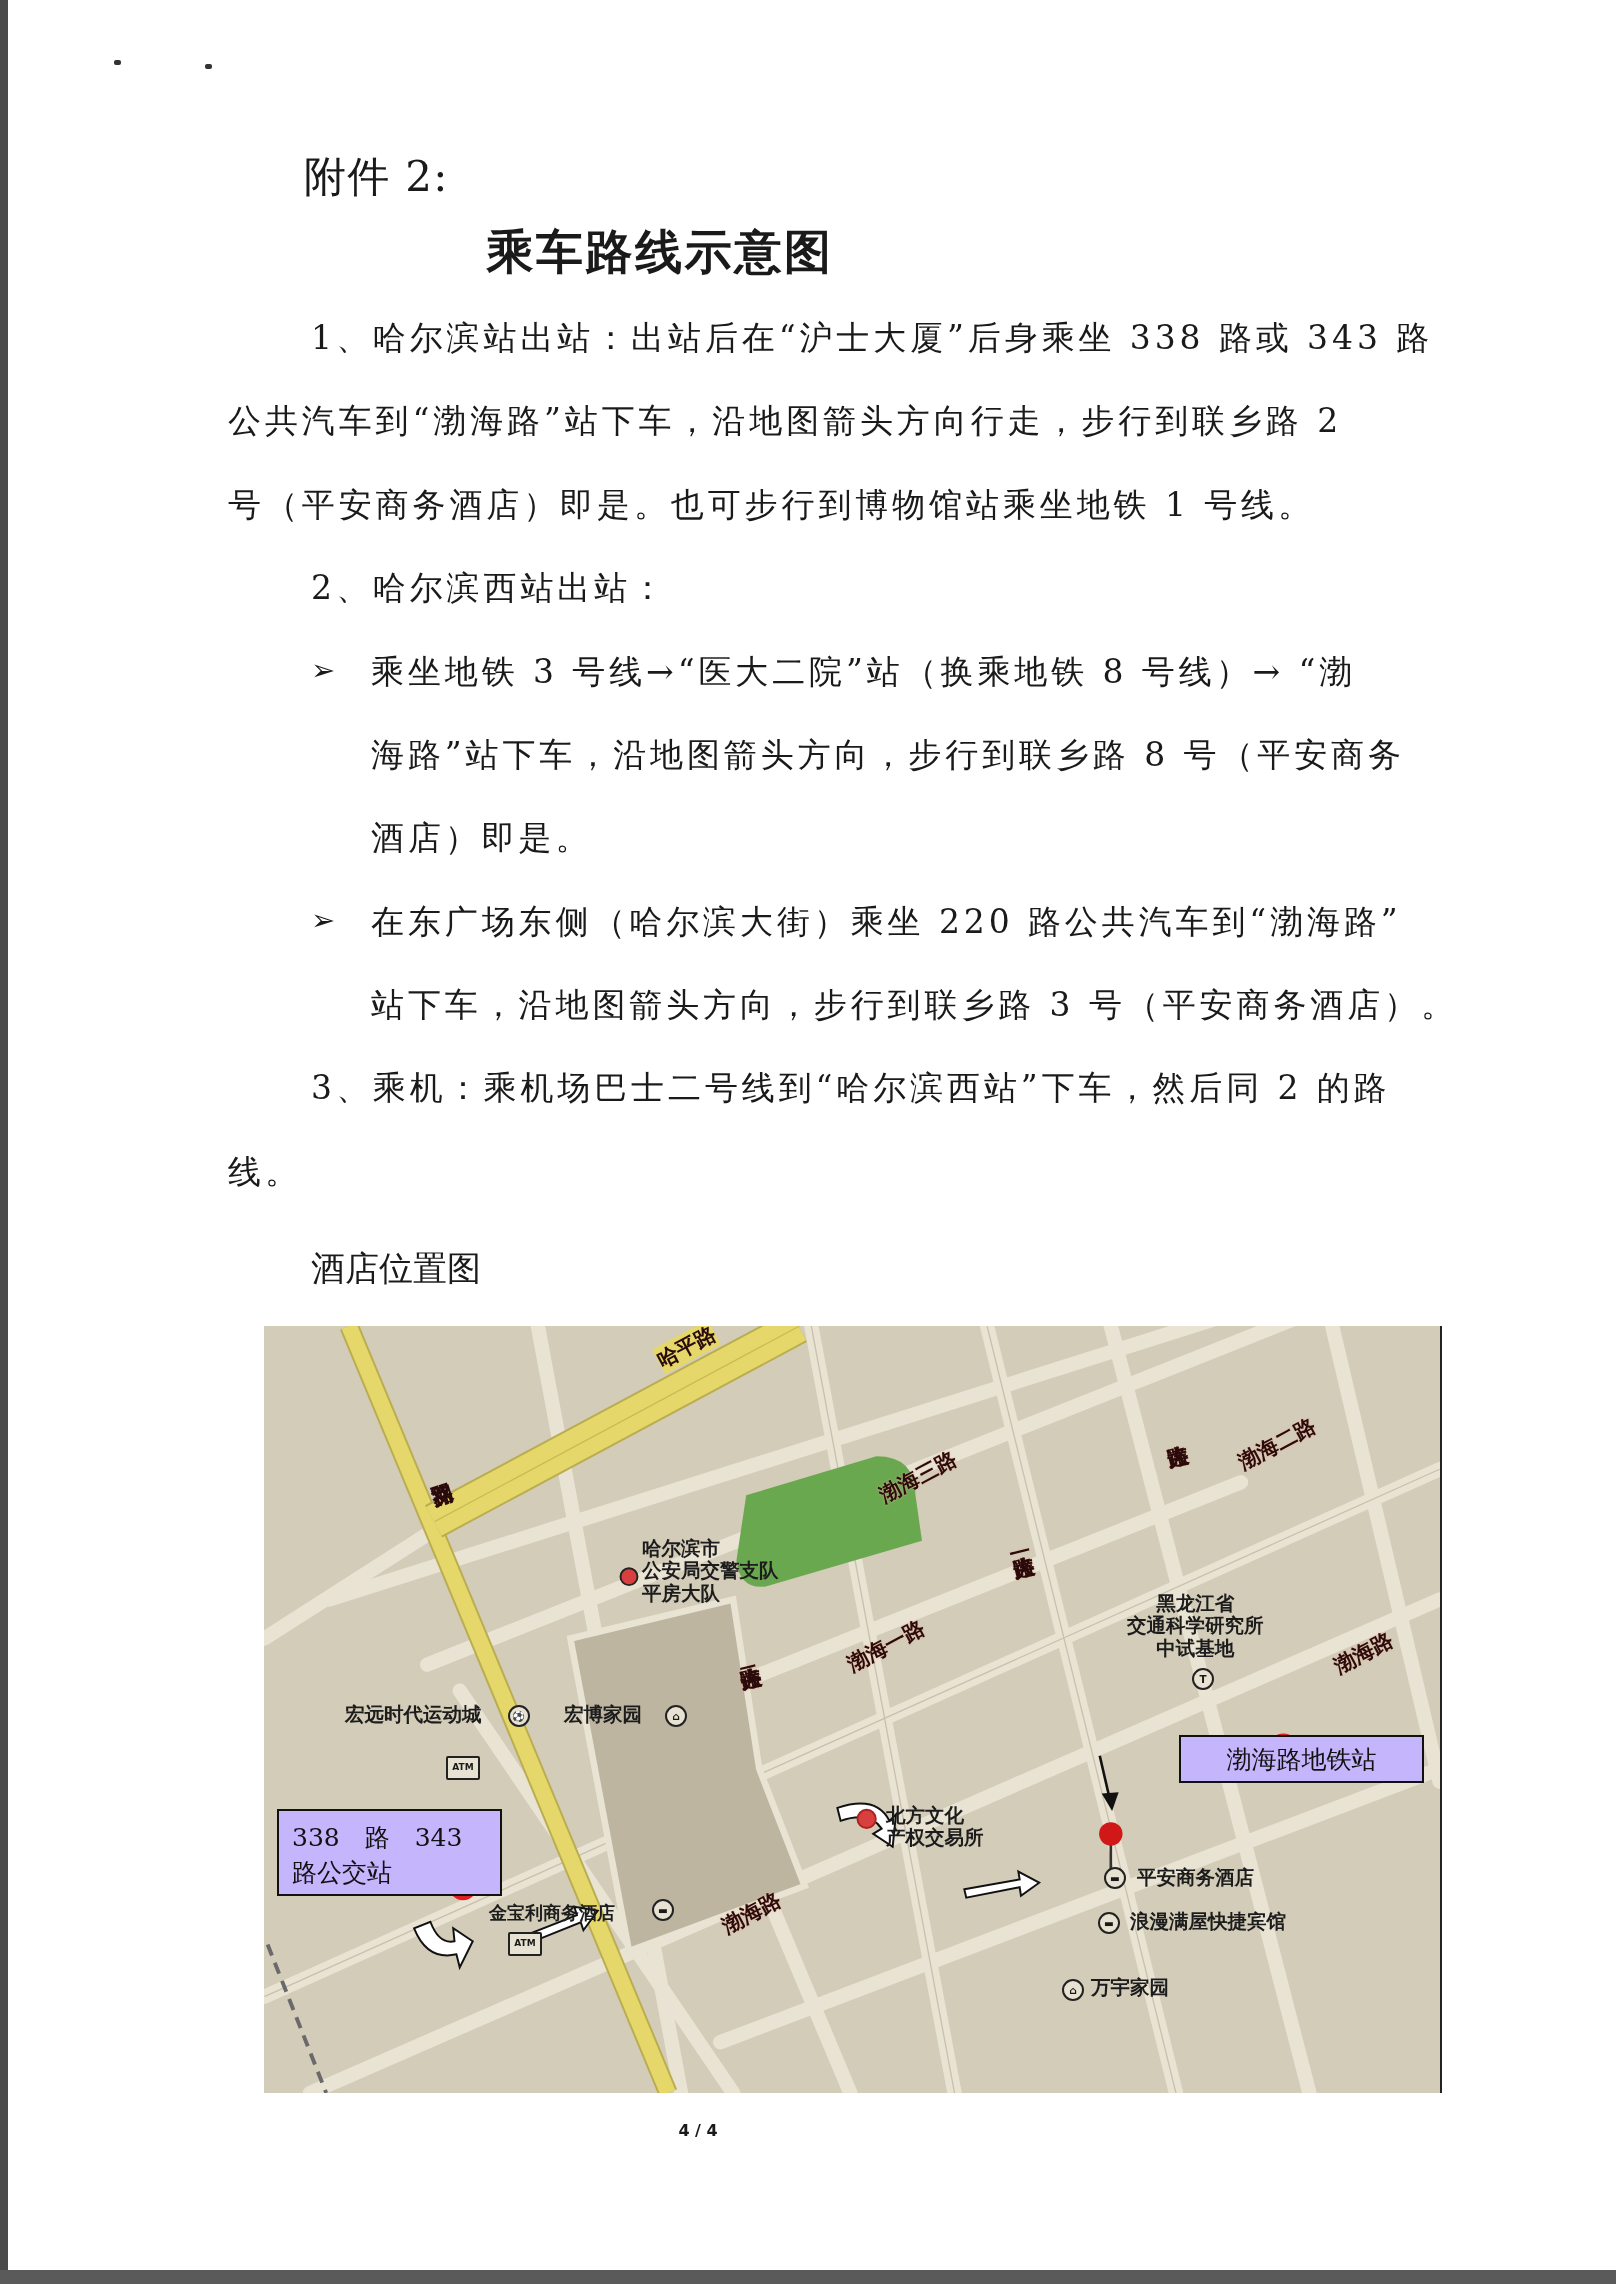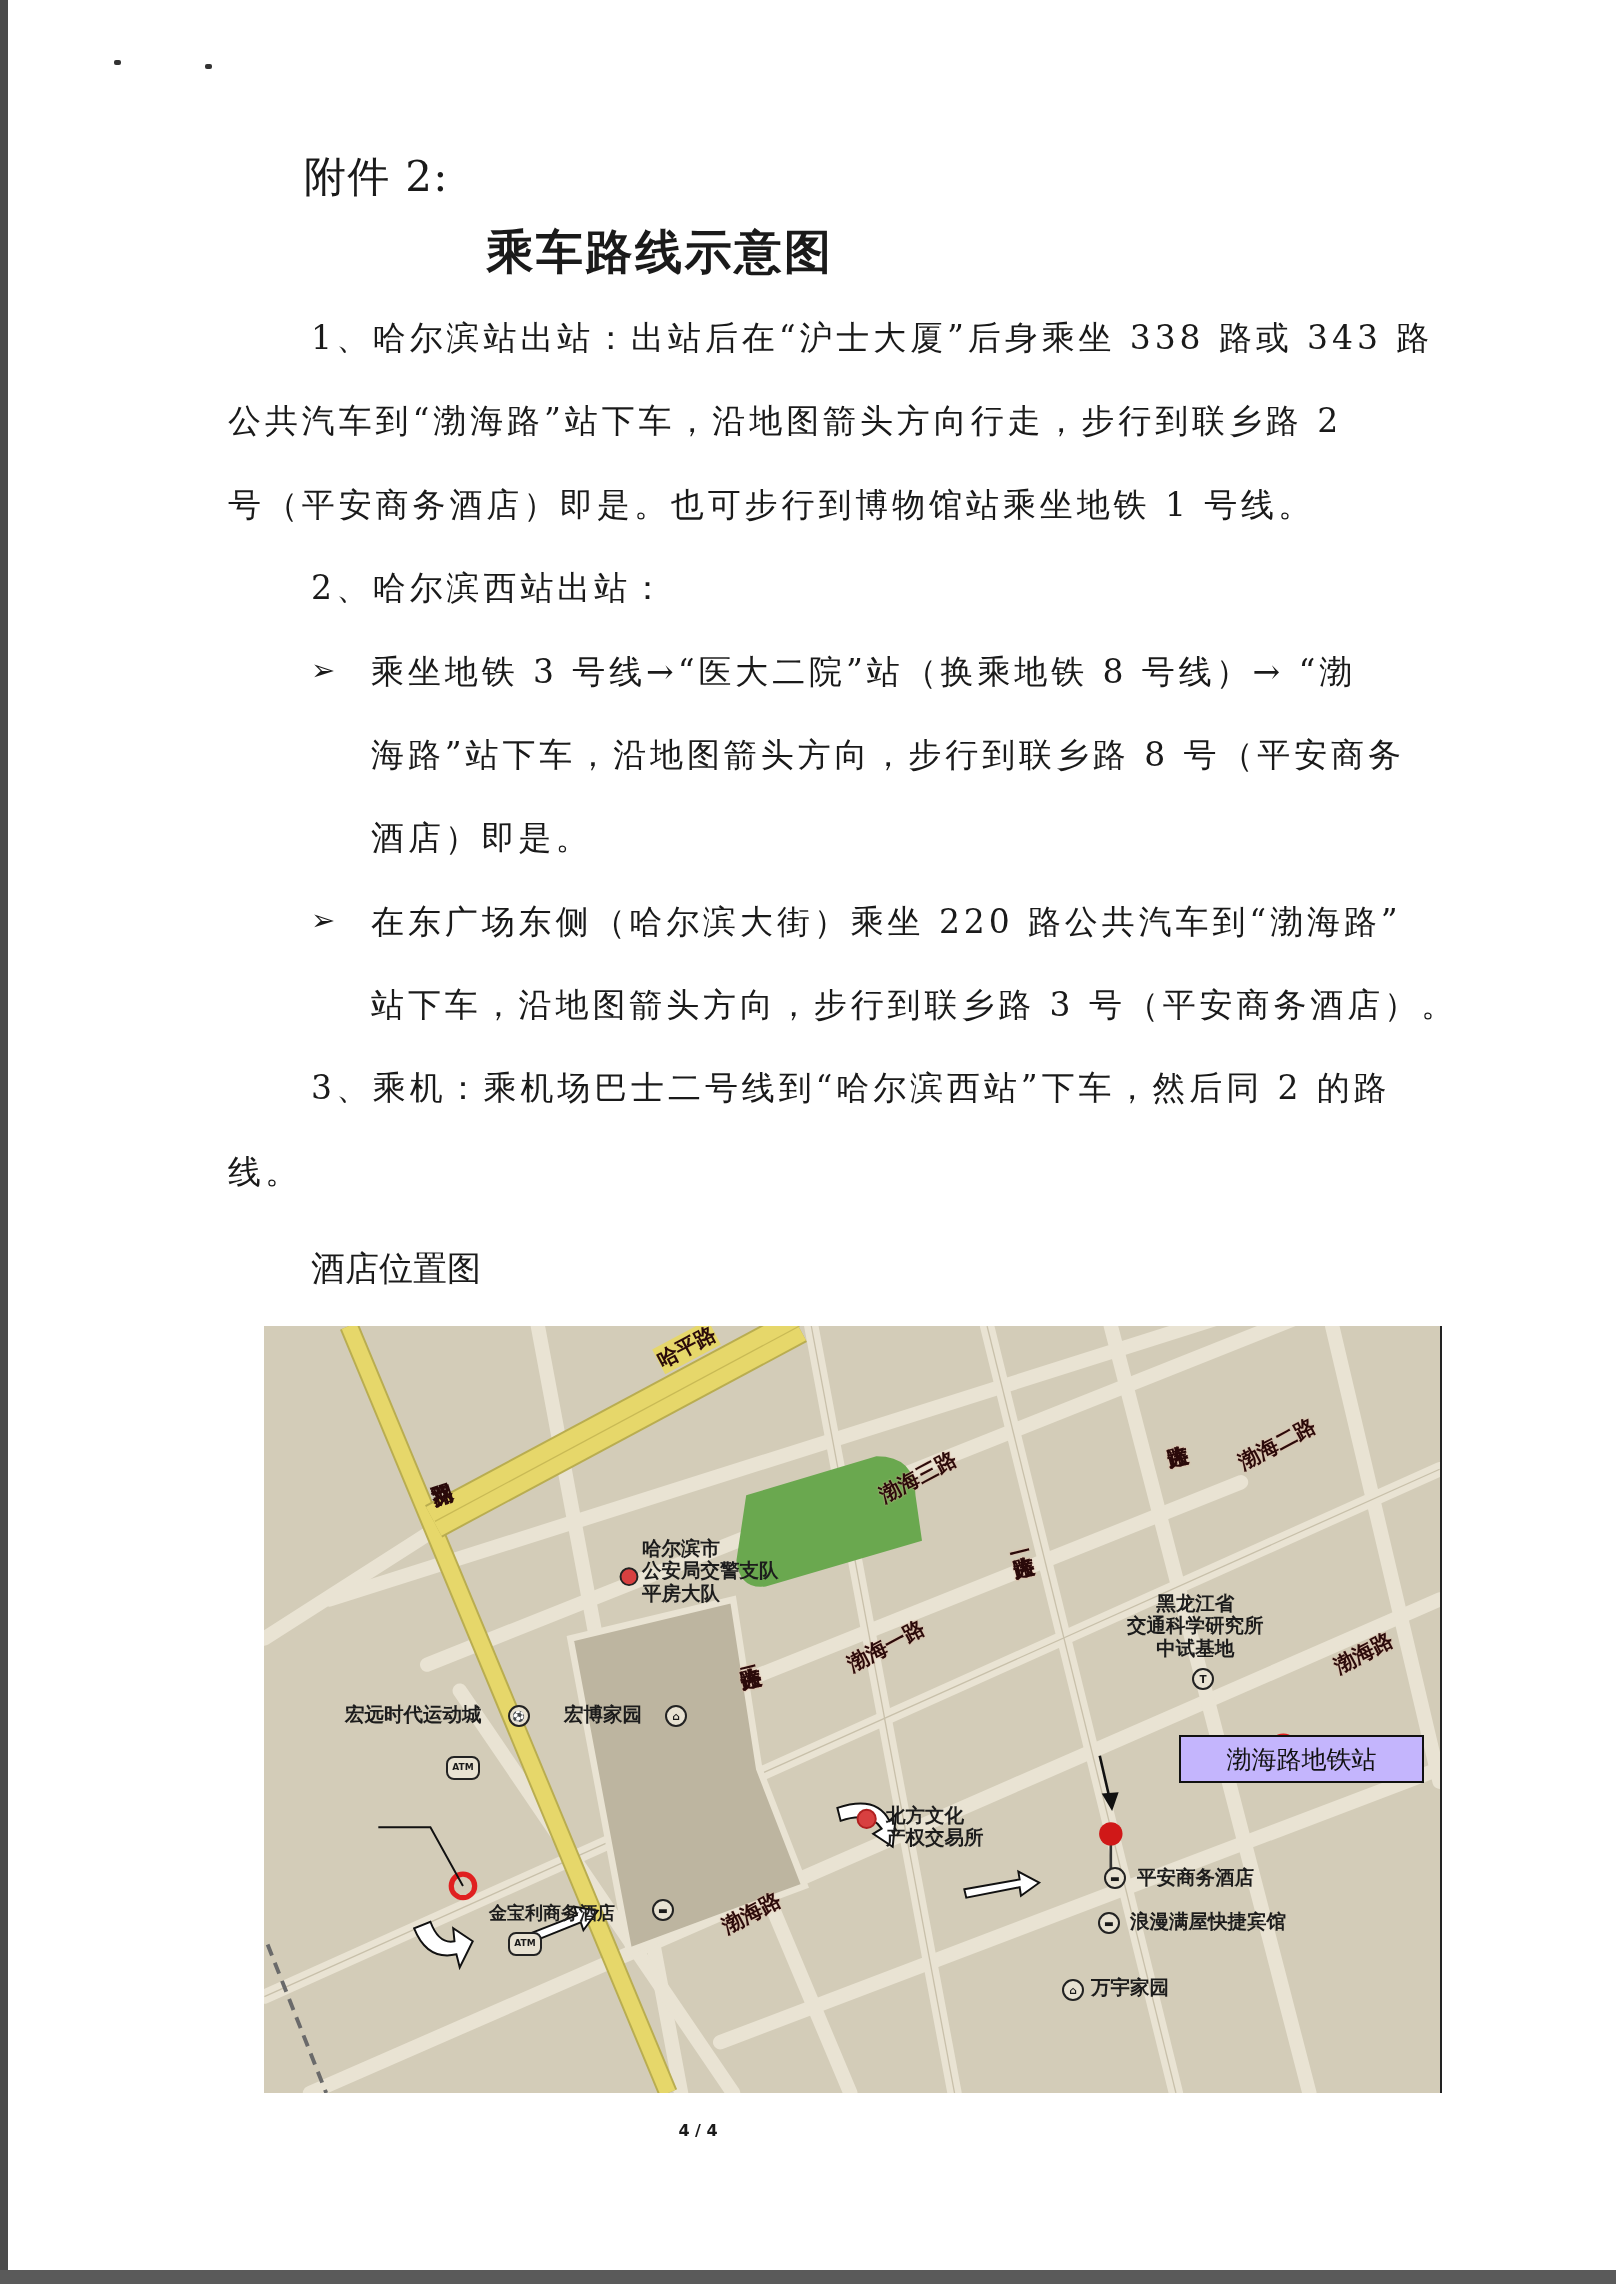--- a/index.html
+++ b/index.html
@@ -22,21 +22,21 @@
   .bullet { position:absolute; font-size:29px; left:311px; }
 
   .map-caption { position:absolute; left:311px; top:1246px; font-size:34px; }
 
   .map { position:absolute; left:264px; top:1326px; width:1176px; height:767px; background:#d3ccb8; overflow:hidden; border-right:2px solid #222; }
   .map svg { position:absolute; left:0; top:0; }
   .mlabel { position:absolute; font-family:"DejaVu Sans","Liberation Sans",sans-serif; font-weight:bold; color:#1c1c1c; font-size:19.5px; white-space:nowrap; line-height:1.15; }
   .road-label { position:absolute; font-family:"DejaVu Sans","Liberation Sans",sans-serif; font-weight:bold; color:#2a0a0a; font-size:21px; white-space:nowrap; text-shadow:0 0 2px #e6b7a0; }
   .callout { position:absolute; background:#c4b5fd; border:2.6px solid #111; font-family:"DejaVu Serif","Liberation Serif",serif; font-size:25px; color:#111; }
   .poi-icon { position:absolute; width:18px; height:18px; border:2px solid #222; border-radius:50%; background:#e8e2d2; font-size:10.4px; text-align:center; line-height:18px; font-family:"DejaVu Sans",sans-serif; font-weight:bold; }
-  .atm { position:absolute; width:30px; height:19.5px; border:2px solid #222; border-radius:8px; background:#e8e2d2; font-size:9px; text-align:center; line-height:19.5px; font-family:"DejaVu Sans",sans-serif; font-weight:bold; }
+  .atm { position:absolute; width:30px; height:19.5px; border:2px solid #222; border-radius:2px; background:#e8e2d2; font-size:9px; text-align:center; line-height:19.5px; font-family:"DejaVu Sans",sans-serif; font-weight:bold; }
 
   .footer { position:absolute; left:0; width:1396px; top:2121px; text-align:center;
     font-family:"DejaVu Sans","Liberation Sans",sans-serif; font-weight:bold; font-size:16px; }
 </style>
 </head>
 <body>
 
 <div class="scan-left"></div>
 <div class="scan-bottom"></div>
 <div class="scan-specks">
@@ -169,17 +169,21 @@
 
   <span class="poi-icon" style="left:840px;top:541px">▬</span>
   <div class="mlabel" style="left:873px;top:541px">平安商务酒店</div>
 
   <span class="poi-icon" style="left:834px;top:586px">▬</span>
   <div class="mlabel" style="left:866px;top:585px">浪漫满屋快捷宾馆</div>
 
   <span class="poi-icon" style="left:798px;top:653px">⌂</span>
   <div class="mlabel" style="left:827px;top:651px">万宇家园</div>
 
+  <div class="callout" style="left:13px;top:483px;width:195px;height:65px;padding:9px 13px;line-height:35px">
+    <div>338　路　343</div>
+    <div>路公交站</div>
+  </div>
   <div class="callout" style="left:915px;top:409px;width:215px;height:39px;padding:2.6px 13px;line-height:39px;text-align:center">渤海路地铁站</div>
 </div>
 
 <div class="footer">4 / 4</div>
 
 
 </body></html>

